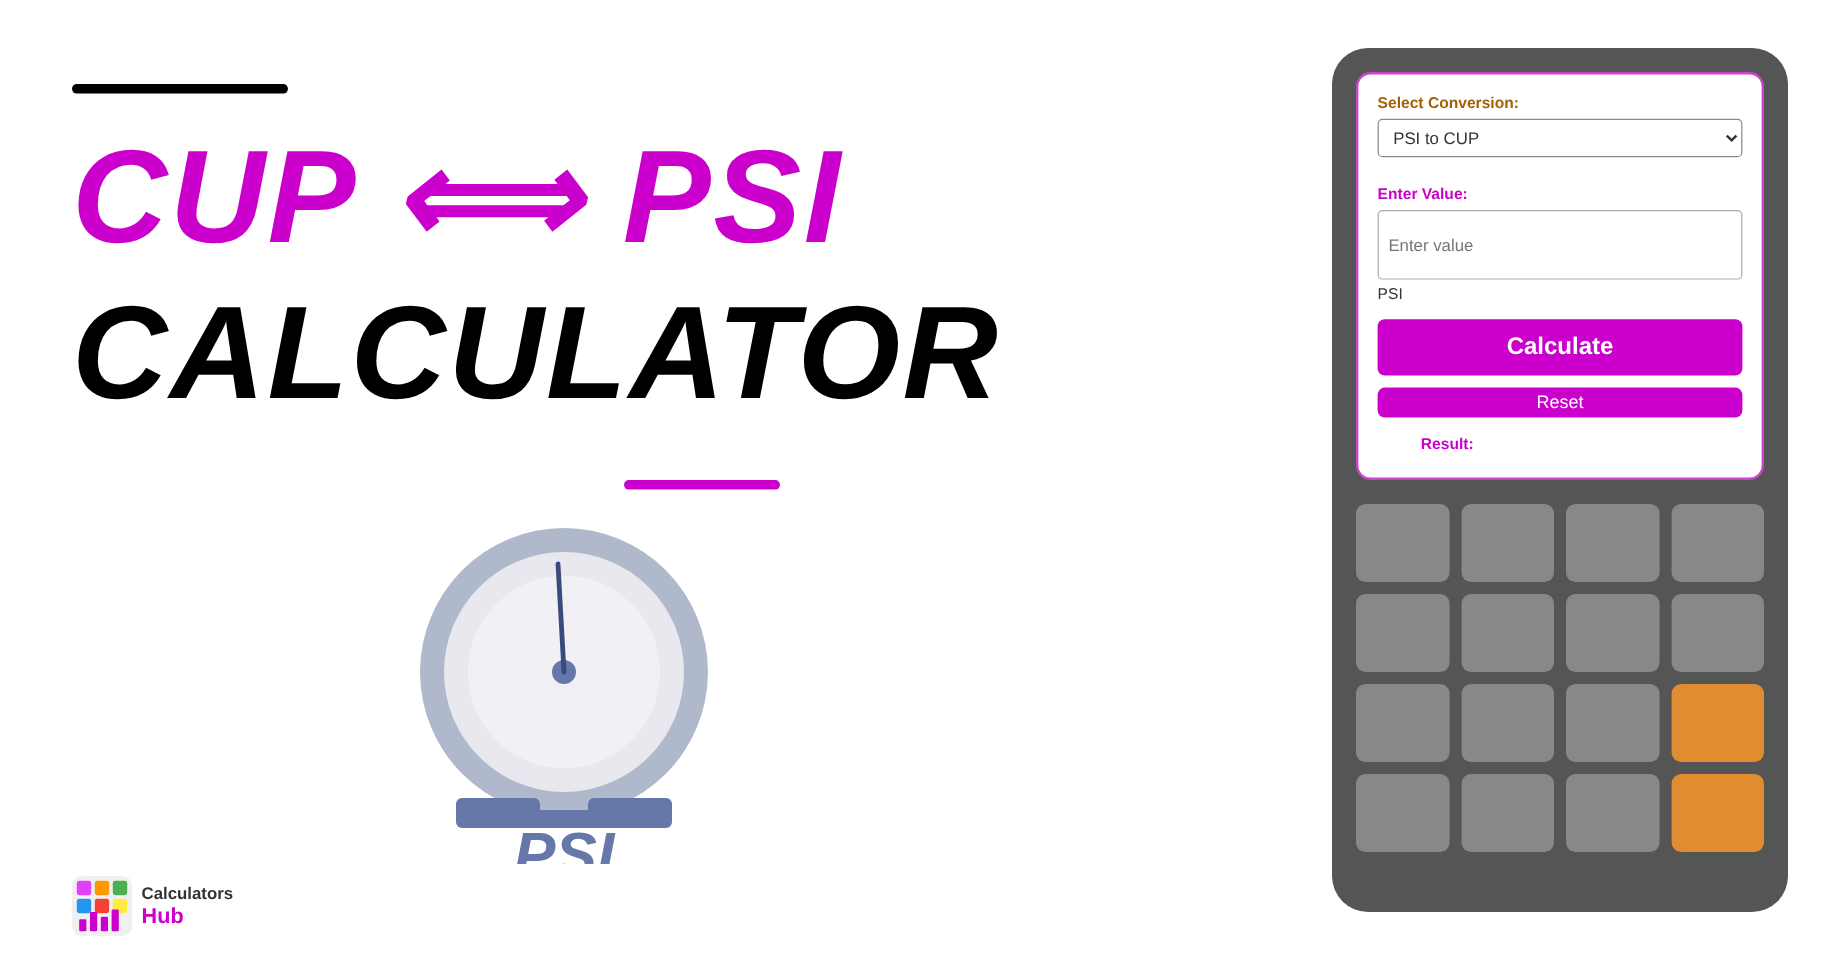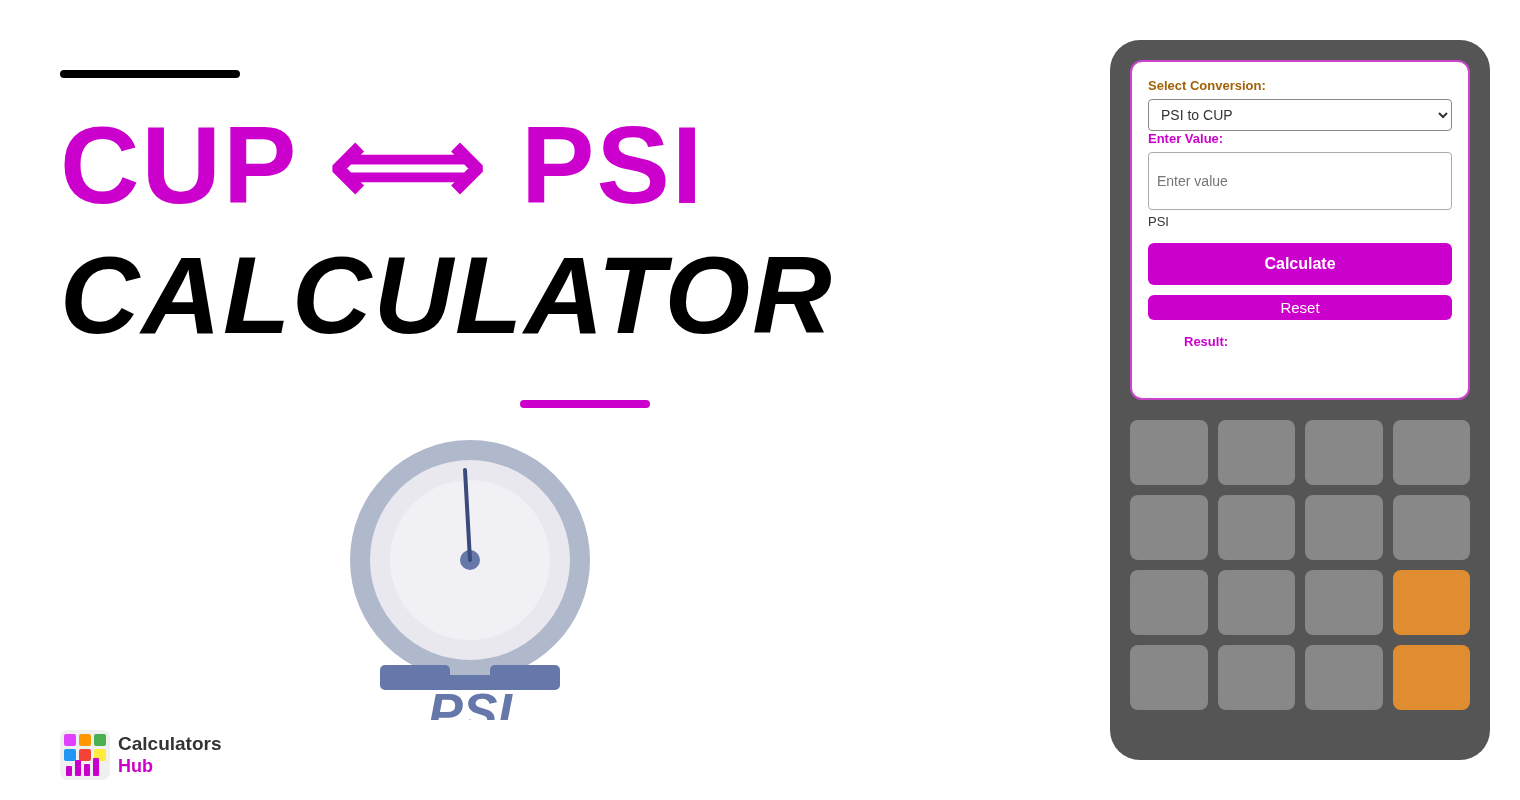--- a/index.html
+++ b/index.html
@@ -33,20 +33,21 @@
 
     .title-cup-psi {
       position: absolute;
       top: 110px;
       left: 0;
       font-size: 110px;
       font-weight: 900;
       color: #cc00cc;
       letter-spacing: 2px;
       line-height: 1;
+      font-style: italic;
     }
 
     .title-calculator {
       position: absolute;
       top: 240px;
       left: 0;
       font-size: 110px;
       font-weight: 900;
       color: #000000;
       letter-spacing: 2px;
@@ -88,21 +89,21 @@
       height: 50px;
     }
 
     .logo-text {
       display: flex;
       flex-direction: column;
       line-height: 1.2;
     }
 
     .logo-text-calculators {
-      font-size: 19px;
+      font-size: 14px;
       font-weight: bold;
       color: #333;
     }
 
     .logo-text-hub {
       font-size: 18px;
       font-weight: bold;
       color: #cc00cc;
     }
 
@@ -139,21 +140,21 @@
     .screen-select {
       width: 100%;
       padding: 6px 8px;
       border: 1px solid #888;
       border-radius: 4px;
       font-size: 14px;
       color: #333;
       background: white;
       appearance: auto;
       cursor: pointer;
-      margin-bottom: 0;
+      margin-bottom: 23px;
     }
 
     .screen-enter-label {
       font-size: 13px;
       font-weight: bold;
       color: #cc00cc;
       margin-bottom: 6px;
     }
 
     .screen-input {
@@ -170,21 +171,21 @@
       font-size: 13px;
       color: #333;
       margin-bottom: 14px;
     }
 
     .btn-calculate {
       width: 100%;
       padding: 12px;
       background: #cc00cc;
       color: white;
-      font-size: 16px;
+      font-size: 20px;
       font-weight: bold;
       border: none;
       border-radius: 6px;
       cursor: pointer;
       margin-bottom: 10px;
     }
 
     .btn-reset {
       width: 100%;
       padding: 4px;

